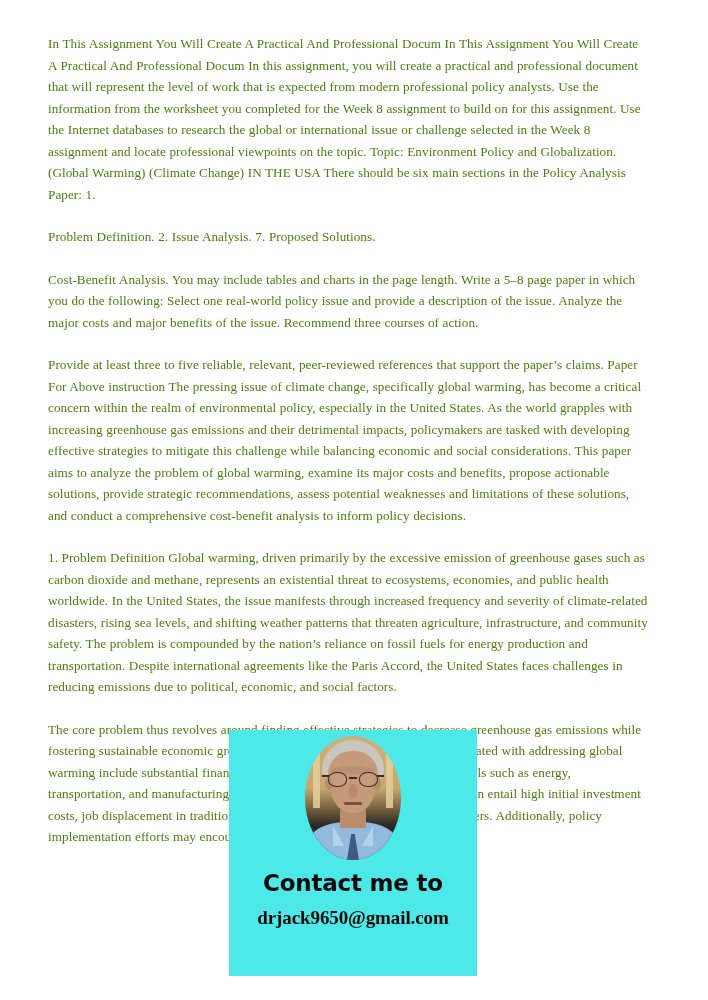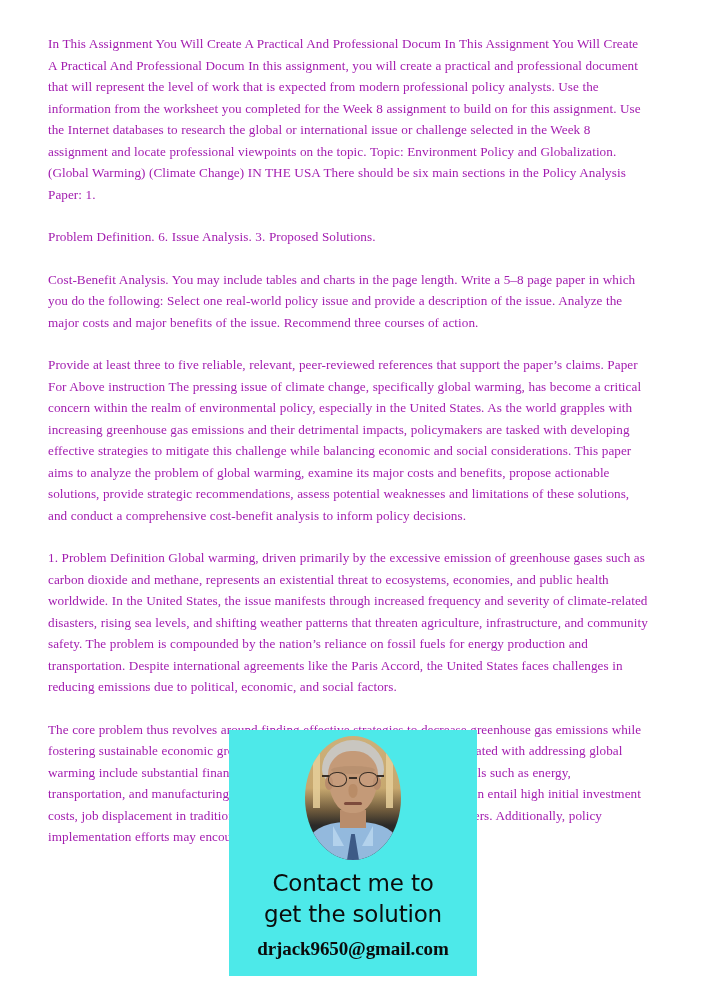--- a/index.html
+++ b/index.html
@@ -27,21 +27,21 @@
     position: absolute;
     left: 48px;
     top: 33px;
     width: 600px;
   }
 
   .para {
     font-size: 13.2px;
     line-height: 21.5px;
     text-align: left;
-    color: #a21caf;
+    color: #4d7c0f;
     margin: 0 0 21px 0;
     letter-spacing: 0.05px;
     word-spacing: 0.2px;
   }
 
   .para:last-child { margin-bottom: 0; }
 
   
   #contact-overlay {
     position: absolute;
@@ -219,21 +219,21 @@
     position: absolute;
     left: 50%;
     top: 74px;
     transform: translateX(-50%);
     width: 26px; height: 18px;
     background: #b98d6c;
   }
 
   .overlay-line {
     font-family: "DejaVu Sans", "Liberation Sans", sans-serif;
-    font-weight: 400;
+    font-weight: 700;
     font-size: 23px;
     line-height: 30px;
     color: #0b0b0b;
     text-align: center;
     letter-spacing: -0.2px;
   }
   #overlay-line-1 { margin-top: 8px; }
   #overlay-line-2 { margin-top: 1px; }
 
   #overlay-email {
@@ -247,21 +247,21 @@
     letter-spacing: -0.1px;
   }
 </style>
 </head>
 <body>
 
 <div id="page">
 
   <div id="doc-body">
     <p class="para">In This Assignment You Will Create A Practical And Professional Docum In This Assignment You Will Create A Practical And Professional Docum In this assignment, you will create a practical and professional document that will represent the level of work that is expected from modern professional policy analysts. Use the information from the worksheet you completed for the Week 8 assignment to build on for this assignment. Use the Internet databases to research the global or international issue or challenge selected in the Week 8 assignment and locate professional viewpoints on the topic. Topic: Environment Policy and Globalization. (Global Warming) (Climate Change) IN THE USA There should be six main sections in the Policy Analysis Paper: 1.</p>
-    <p class="para">Problem Definition. 6. Issue Analysis. 3. Proposed Solutions.</p>
+    <p class="para">Problem Definition. 2. Issue Analysis. 7. Proposed Solutions.</p>
     <p class="para">Cost-Benefit Analysis. You may include tables and charts in the page length. Write a 5–8 page paper in which you do the following: Select one real-world policy issue and provide a description of the issue. Analyze the major costs and major benefits of the issue. Recommend three courses of action.</p>
     <p class="para">Provide at least three to five reliable, relevant, peer-reviewed references that support the paper’s claims. Paper For Above instruction The pressing issue of climate change, specifically global warming, has become a critical concern within the realm of environmental policy, especially in the United States. As the world grapples with increasing greenhouse gas emissions and their detrimental impacts, policymakers are tasked with developing effective strategies to mitigate this challenge while balancing economic and social considerations. This paper aims to analyze the problem of global warming, examine its major costs and benefits, propose actionable solutions, provide strategic recommendations, assess potential weaknesses and limitations of these solutions, and conduct a comprehensive cost-benefit analysis to inform policy decisions.</p>
     <p class="para">1. Problem Definition Global warming, driven primarily by the excessive emission of greenhouse gases such as carbon dioxide and methane, represents an existential threat to ecosystems, economies, and public health worldwide. In the United States, the issue manifests through increased frequency and severity of climate-related disasters, rising sea levels, and shifting weather patterns that threaten agriculture, infrastructure, and community safety. The problem is compounded by the nation’s reliance on fossil fuels for energy production and transportation. Despite international agreements like the Paris Accord, the United States faces challenges in reducing emissions due to political, economic, and social factors.</p>
     <p class="para">The core problem thus revolves around finding effective strategies to decrease greenhouse gas emissions while fostering sustainable economic growth and social equity. The major costs associated with addressing global warming include substantial financial investments in sectors reliant on fossil fuels such as energy, transportation, and manufacturing. Transitioning to renewable energy sources can entail high initial investment costs, job displacement in traditional industries, and increased costs for consumers. Additionally, policy implementation efforts may encounter political</p>
   </div>
 
   <div id="contact-overlay" style="background: rgb(77, 233, 233);">
 
     <div id="avatar">
       <div class="photo"></div>
@@ -280,17 +280,16 @@
       <div class="temple-l"></div>
       <div class="temple-r"></div>
       <div class="glass-l"></div>
       <div class="glass-r"></div>
       <div class="bridge"></div>
       <div class="nose"></div>
       <div class="mouth"></div>
     </div>
 
     <div class="overlay-line" id="overlay-line-1">Contact me to</div>
-    <div class="overlay-line" id="overlay-line-2">get the solution</div>
     <div id="overlay-email">drjack9650@gmail.com</div>
   </div>
 
 </div>
 
 </body></html>

